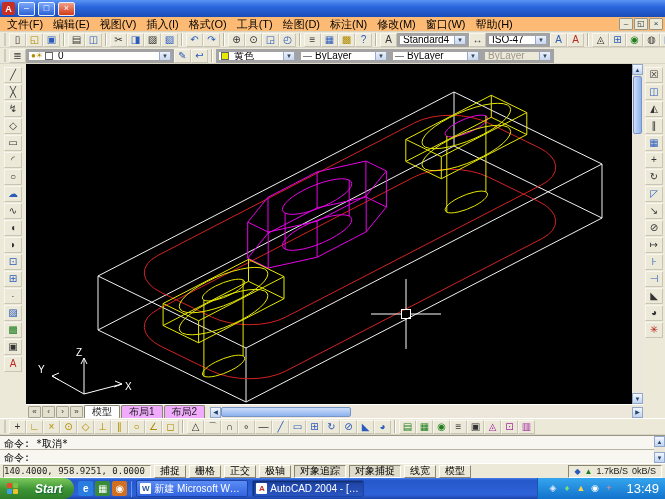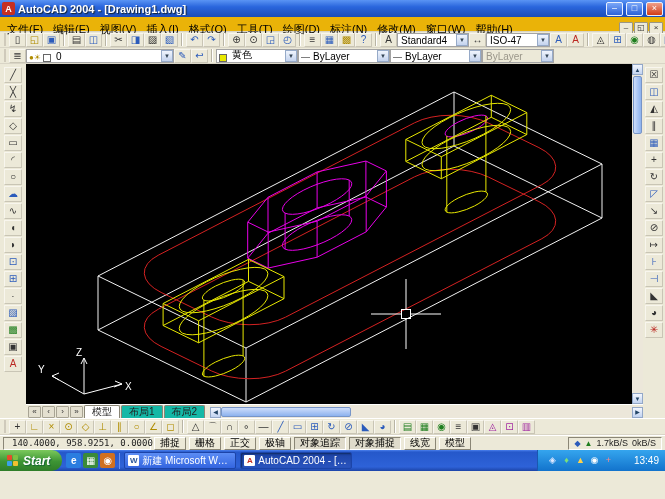--- a/index.html
+++ b/index.html
@@ -6,98 +6,97 @@
 html,body{background:#555}
 body{font-family:"Liberation Sans","DejaVu Sans",sans-serif}
 .window{width:665px;height:499px;background:#ece9d8;position:relative;overflow:hidden;font-size:11px}
 
 .titlebar{height:17px;background:linear-gradient(180deg,#5a94f4 0%,#2a66dd 40%,#1a4cb8 100%);display:flex;align-items:center;padding:0 2px;gap:3px}
 .app-ico{width:13px;height:13px;background:#c62f22;color:#fff;font-size:9px;font-weight:bold;display:flex;align-items:center;justify-content:center;border-radius:2px;flex:0 0 auto}
 .title-text{color:#fff;font-weight:bold;font-size:11px;flex:1;white-space:nowrap;overflow:hidden;text-shadow:1px 1px 1px #123}
 .cap-btn{width:17px;height:14px;border-radius:2px;background:linear-gradient(180deg,#7aa7f8,#2c62d8);border:1px solid #e8f0ff;color:#fff;font-size:9px;line-height:1;display:flex;align-items:center;justify-content:center}
 .cap-btn.close{background:linear-gradient(180deg,#f0a08a,#d23b16)}
 
-.menubar{height:15px;background:#eab308;display:flex;align-items:flex-start;border-bottom:1px solid #d8d4c4;padding:5px 2px}
+.menubar{height:15px;background:#fdba74;display:flex;align-items:center;border-bottom:1px solid #d8d4c4;padding:5px 2px}
 .menu-item{padding:0 5px;font-size:11px;color:#000;white-space:nowrap}
 .mdi{margin-left:auto;display:flex;gap:1px}
 .mdi-btn{width:14px;height:12px;border:1px solid #9a9684;background:#ece9d8;font-size:8px;line-height:1;display:flex;align-items:center;justify-content:center;border-radius:1px;color:#333}
 
 .tb{display:flex;align-items:center;height:16px;background:#ece9d8;border-bottom:1px solid #d9d5c6;padding:0 2px}
 .tbtn{width:17px;height:14px;flex:0 0 auto;display:flex;align-items:center;justify-content:center;font-size:10px;line-height:1;border:1px solid;border-color:#f8f6ee #c9c5b5 #c9c5b5 #f8f6ee;border-radius:1px;background:#ece9d8;color:#444}
 .vsep{width:2px;height:13px;border-left:1px solid #b8b4a4;border-right:1px solid #fff;margin:0 3px;flex:0 0 auto}
 .grip{width:3px;height:13px;border-left:2px solid #cfcabb;margin:0 2px;flex:0 0 auto}
-.combo{height:14px;background:#fff;border:1px solid #a3a3a3;display:flex;align-items:flex-end;font-size:10px;overflow:hidden;flex:0 0 auto}
+.combo{height:14px;background:#fff;border:3px solid #a3a3a3;display:flex;align-items:center;font-size:10px;overflow:hidden;flex:0 0 auto}
 .combo .val{padding:0 3px;white-space:nowrap;flex:1;color:#000}
 .combo .arr{width:12px;height:12px;flex:0 0 auto;background:linear-gradient(180deg,#f0f5fd,#c4d3ee);border:1px solid #96aac8;font-size:6px;display:flex;align-items:center;justify-content:center;color:#345}
 .combo.disabled{background:#ece9d8}
 .combo.disabled .val{color:#9a968a}
 .sw{width:8px;height:8px;border:1px solid #666;margin:0 2px;flex:0 0 auto}
 .g-blue{color:#2b5bbb}.g-red{color:#bb2822}.g-yel{color:#b08c00}.g-grn{color:#1e7e1e}.g-dark{color:#333}.g-mag{color:#a22aa2}
 
 .main-row{display:flex;height:354px}
 .side-tb{width:26px;background:#ece9d8;display:flex;flex-direction:column;align-items:center;padding-top:3px;gap:1px;flex:0 0 auto}
 .side-tb.right{width:22px}
 .side-tb .tbtn{width:18px;height:16px}
 .canvas-col{flex:1;display:flex;flex-direction:column;min-width:0}
 .canvas{height:340px;display:flex}
 svg.draw{width:606px;height:340px;background:#000;display:block;flex:0 0 auto}
 .vscroll{width:11px;height:340px;background:#ece7da;display:flex;flex-direction:column;align-items:center;flex:0 0 auto}
 .sb-btn{width:11px;height:11px;background:linear-gradient(180deg,#f3f7ff,#c2d3f0);border:1px solid #93a8c8;font-size:6px;line-height:1;display:flex;align-items:center;justify-content:center;color:#246;flex:0 0 auto}
 .vthumb{width:9px;height:58px;background:linear-gradient(90deg,#cdddfb,#8db2ee);border:1px solid #7795c8;border-radius:2px;margin-top:1px}
 .vtrack{flex:1}
 .tabrow{height:14px;display:flex;align-items:flex-end;background:#ece9d8;border-top:1px solid #fff;padding-left:2px}
 .tab-nav{width:13px;height:12px;font-size:8px;line-height:1;display:flex;align-items:center;justify-content:center;border:1px solid #a8a494;background:#e4e0d0;border-radius:1px;margin-right:1px;color:#333;flex:0 0 auto}
-.tab{height:13px;padding:0 7px;font-size:10px;display:flex;align-items:center;border:1px solid #8a8676;border-bottom:none;background:#14b8a6;border-radius:2px 2px 0 0;margin-right:1px;color:#222;flex:0 0 auto}
+.tab{height:13px;padding:0 7px;font-size:10px;display:flex;align-items:center;border:1px solid #8a8676;border-bottom:none;background:#f0abfc;border-radius:2px 2px 0 0;margin-right:1px;color:#222;flex:0 0 auto}
 .tab.active{background:#fff}
 .hscroll{flex:1;height:12px;background:#ece7da;display:flex;align-items:center;margin-left:4px;min-width:0}
 .hthumb{width:130px;height:10px;background:linear-gradient(180deg,#cdddfb,#8db2ee);border:1px solid #7795c8;border-radius:2px;flex:0 0 auto}
 .htrack{flex:1}
 .tb-bottom{height:17px;border-top:1px solid #fff}
 
 .cmd{height:28px;background:#f7f6f1;border-top:1px solid #9a9684;display:flex}
 .cmd-main{flex:1;display:flex;flex-direction:column;font-family:"DejaVu Sans Mono","Liberation Mono",monospace;font-size:10px;color:#000}
 .cmd-hist{height:13px;padding:1px 4px;white-space:nowrap}
 .cmd-sep{border-top:1px solid #b8b4a4}
 .cmd-prompt{height:13px;padding:1px 4px;white-space:nowrap}
 .cmd-scroll{width:11px;display:flex;flex-direction:column;background:#ece7da}
 .cmd-scroll .vtrack{flex:1}
 
 .status{height:15px;background:#ece9d8;display:flex;align-items:center;gap:3px;padding:0 3px;border-top:1px solid #fff}
-.coords{width:148px;height:13px;border:1px solid;border-color:#8a8676 #fff #fff #8a8676;font-size:9px;display:flex;align-items:center;padding:0 8px;color:#222;font-family:"DejaVu Sans Mono",monospace;white-space:nowrap;flex:0 0 auto}
+.coords{width:148px;height:13px;border:1px solid;border-color:#8a8676 #fff #fff #8a8676;font-size:9px;display:flex;align-items:center;padding:0 0;color:#222;font-family:"DejaVu Sans Mono",monospace;white-space:nowrap;flex:0 0 auto}
 .toggle{height:13px;padding:0 5px;font-size:10px;display:flex;align-items:center;border:1px solid;border-color:#fff #8a8676 #8a8676 #fff;background:#ece9d8;color:#000;white-space:nowrap;flex:0 0 auto}
 .toggle.pressed{border-color:#8a8676 #fff #fff #8a8676;background:#dfdbcb}
 .net{margin-left:auto;height:13px;border:1px solid;border-color:#8a8676 #fff #fff #8a8676;display:flex;align-items:center;gap:4px;padding:0 5px;font-size:9px;color:#222;white-space:nowrap;flex:0 0 auto}
 
 .taskbar{height:21px;background:linear-gradient(180deg,#4a80ee 0%,#2558ca 10%,#2e62d8 80%,#1c44a8 100%);display:flex;align-items:center;gap:4px}
-.start{height:21px;padding:0 12px 0 7px;background:linear-gradient(180deg,#7cc95c 0%,#3d9434 55%,#2e7d28 100%);border-radius:0 10px 10px 0;display:flex;align-items:center;gap:4px;color:#fff;font-weight:bold;font-style:italic;font-size:12px;flex:0 0 auto;text-shadow:1px 1px 1px #163}
+.start{height:21px;padding:0 12px 0 7px;background:linear-gradient(180deg,#7cc95c 0%,#3d9434 55%,#2e7d28 100%);border-radius:0 10px 10px 0;display:flex;align-items:center;gap:16px;color:#fff;font-weight:bold;font-style:italic;font-size:12px;flex:0 0 auto;text-shadow:1px 1px 1px #163}
 .flag{width:12px;height:12px;display:grid;grid-template-columns:5px 5px;grid-template-rows:5px 5px;gap:1px}
 .flag i{border-radius:1px}
 .f1{background:#e84a2c}.f2{background:#7ec242}.f3{background:#3aa0e8}.f4{background:#f0c030}
 .ql{display:flex;align-items:center;gap:2px;flex:0 0 auto}
 .ql-icon{width:15px;height:15px;border-radius:2px;font-size:10px;font-weight:bold;display:flex;align-items:center;justify-content:center;color:#fff}
 .ql1{background:#2a7de0}.ql2{background:#3a8a3a}.ql3{background:#d07020}
 .tb-vsep{width:1px;height:16px;background:#1c44a8;border-right:1px solid #6a94f0;flex:0 0 auto}
 .task{width:112px;height:17px;border-radius:2px;background:linear-gradient(180deg,#5b8cf4,#3365e0);border:1px solid #1c44a8;display:flex;align-items:center;gap:3px;padding:0 3px;color:#fff;font-size:10px;overflow:hidden;white-space:nowrap;flex:0 0 auto}
 .task.active{background:linear-gradient(180deg,#1d43a4,#2a55c0);box-shadow:inset 1px 1px 2px #102a60}
 .task .mini{width:11px;height:11px;font-size:8px;font-weight:bold;display:flex;align-items:center;justify-content:center;border-radius:1px;flex:0 0 auto}
 .mini-word{background:#fff;color:#2b579a}
 .mini-acad{background:#fff;color:#c62f22}
 .task .tlabel{overflow:hidden;text-overflow:ellipsis}
 .tray{height:21px;margin-left:auto;background:linear-gradient(180deg,#35a5ee 0%,#1273cc 100%);display:flex;align-items:center;gap:3px;padding:0 6px 0 9px;border-left:1px solid #1a58b0;flex:0 0 auto}
 .tray .ti{font-size:9px;line-height:1;width:11px;text-align:center}
-.clock{color:#fff;font-size:10px;margin-left:17px}
+.clock{color:#fff;font-size:13px;margin-left:9px}
 </style>
 </head>
 <body>
 
 <div class="window">
 
   <div class="titlebar">
     <span class="app-ico">A</span>
-    <span class="title-text">AutoCAD 2004 - [Drawing1.dwg]</span>
     <span class="cap-btn">–</span>
     <span class="cap-btn">□</span>
     <span class="cap-btn close">×</span>
   </div>
 
   <div class="menubar">
     <span class="menu-item">文件(F)</span>
     <span class="menu-item">编辑(E)</span>
     <span class="menu-item">视图(V)</span>
     <span class="menu-item">插入(I)</span>
@@ -359,20 +358,32 @@
     <span class="tbtn g-grn">▤</span>
     <span class="tbtn g-grn">▦</span>
     <span class="tbtn g-grn">◉</span>
     <span class="tbtn g-dark">≡</span>
     <span class="tbtn g-dark">▣</span>
     <span class="tbtn g-mag">◬</span>
     <span class="tbtn g-mag">⊡</span>
     <span class="tbtn g-mag">▥</span>
   </div>
 
+  <div class="cmd">
+    <div class="cmd-main">
+      <div class="cmd-hist">命令: *取消*</div>
+      <div class="cmd-sep"></div>
+      <div class="cmd-prompt">命令:</div>
+    </div>
+    <div class="cmd-scroll">
+      <span class="sb-btn">▲</span>
+      <span class="vtrack"></span>
+      <span class="sb-btn">▼</span>
+    </div>
+  </div>
 
   <div class="status">
     <span class="coords">140.4000, 958.9251, 0.0000</span>
     <span class="toggle">捕捉</span>
     <span class="toggle">栅格</span>
     <span class="toggle">正交</span>
     <span class="toggle">极轴</span>
     <span class="toggle pressed">对象追踪</span>
     <span class="toggle pressed">对象捕捉</span>
     <span class="toggle">线宽</span>

